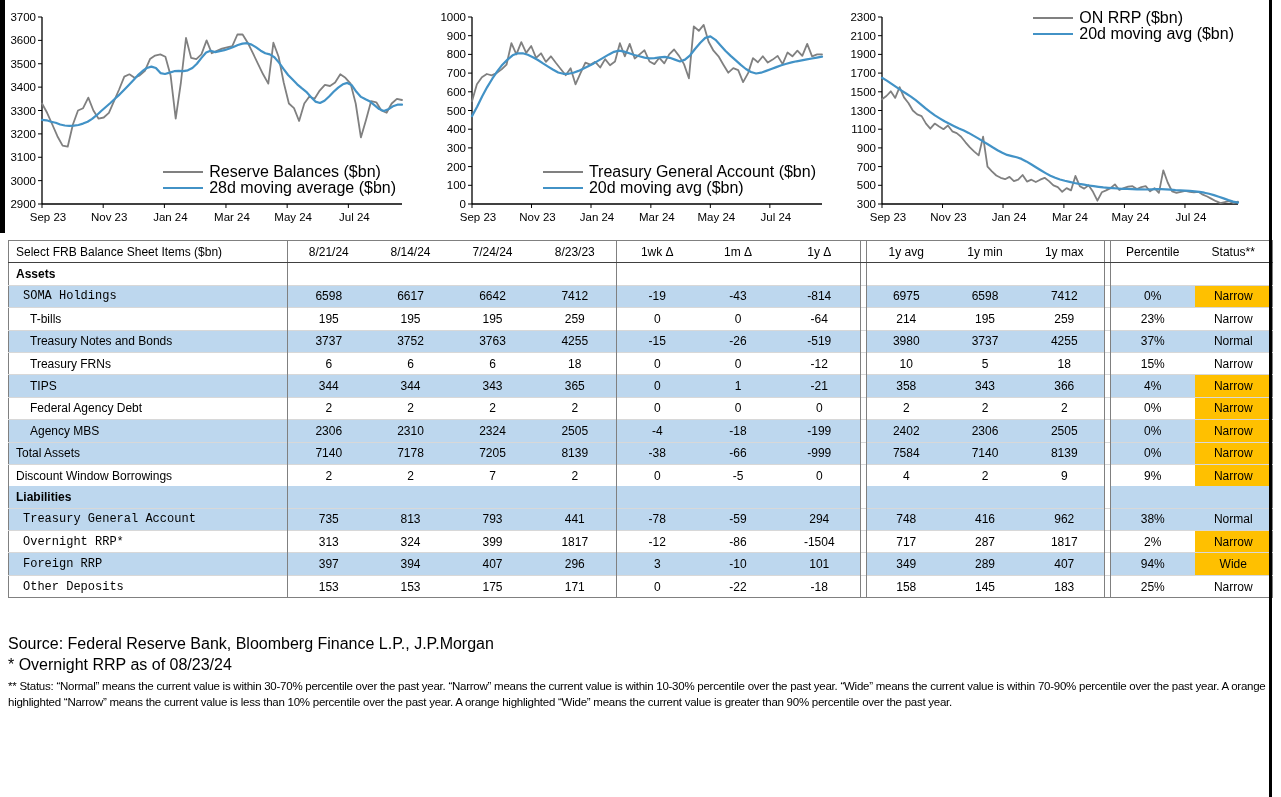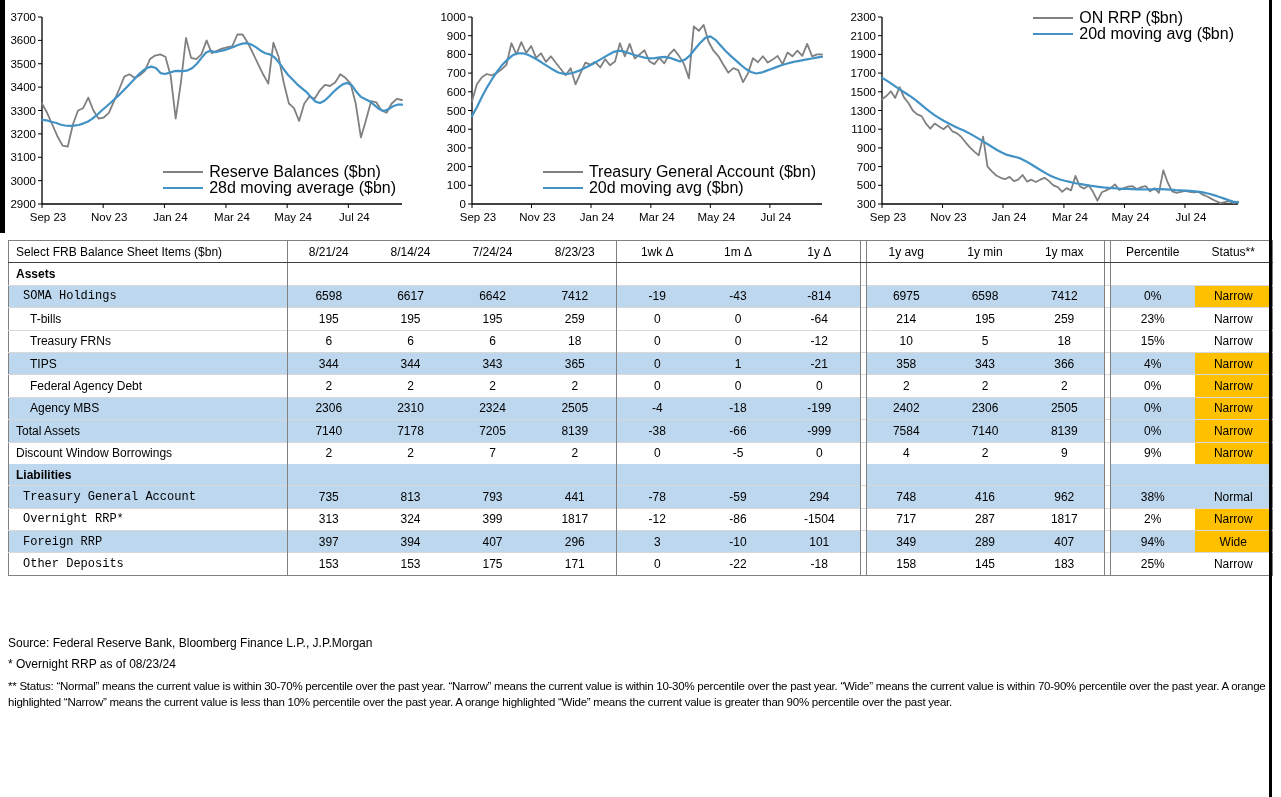--- a/index.html
+++ b/index.html
@@ -32,21 +32,21 @@
   #bs-table .ind2{padding-left:21px;}
   #bs-table .bold{font-weight:bold;}
   #bs-table tr.shaded td{background:#BDD7EE;}
   #bs-table td.sp,#bs-table th.sp{background:#fff !important;border-left:1px solid #808080;border-right:1px solid #808080;padding:0;}
   #bs-table .gstart{border-left:1.5px solid #808080;}
   #bs-table tr.data td{border-top:1px solid #d8d8d8;}
   #bs-table td.hl{background:#FFC000 !important;}
 
   
   .foot{position:absolute;left:8px;top:636px;width:1262px;}
-  .foot p{margin:0 0 6px 0;font-size:12px;line-height:15px;}
+  .foot p{margin:0 0 6px 0;font-size:16px;line-height:15px;}
   .foot p.small{font-size:11.5px;letter-spacing:-0.25px;line-height:16px;margin-bottom:0;}
 
   
   .art{position:absolute;background:#000;}
   #art-left{left:0;top:0;width:5px;height:233px;}
   #art-right{left:1269px;top:0;width:2.5px;height:797px;}
 </style>
 </head>
 <body>
 
@@ -291,20 +291,37 @@
           <td>0</td>
           <td>-64</td>
           <td class="sp"></td>
           <td>214</td>
           <td>195</td>
           <td>259</td>
           <td class="sp"></td>
           <td>23%</td>
           <td>Narrow</td>
         </tr>
+        <tr class="shaded data">
+          <td class="lbl ind2">Treasury Notes and Bonds</td>
+          <td class="gstart">3737</td>
+          <td>3752</td>
+          <td>3763</td>
+          <td>4255</td>
+          <td class="gstart">-15</td>
+          <td>-26</td>
+          <td>-519</td>
+          <td class="sp"></td>
+          <td>3980</td>
+          <td>3737</td>
+          <td>4255</td>
+          <td class="sp"></td>
+          <td>37%</td>
+          <td>Normal</td>
+        </tr>
         <tr class="data">
           <td class="lbl ind2">Treasury FRNs</td>
           <td class="gstart">6</td>
           <td>6</td>
           <td>6</td>
           <td>18</td>
           <td class="gstart">0</td>
           <td>0</td>
           <td>-12</td>
           <td class="sp"></td>

